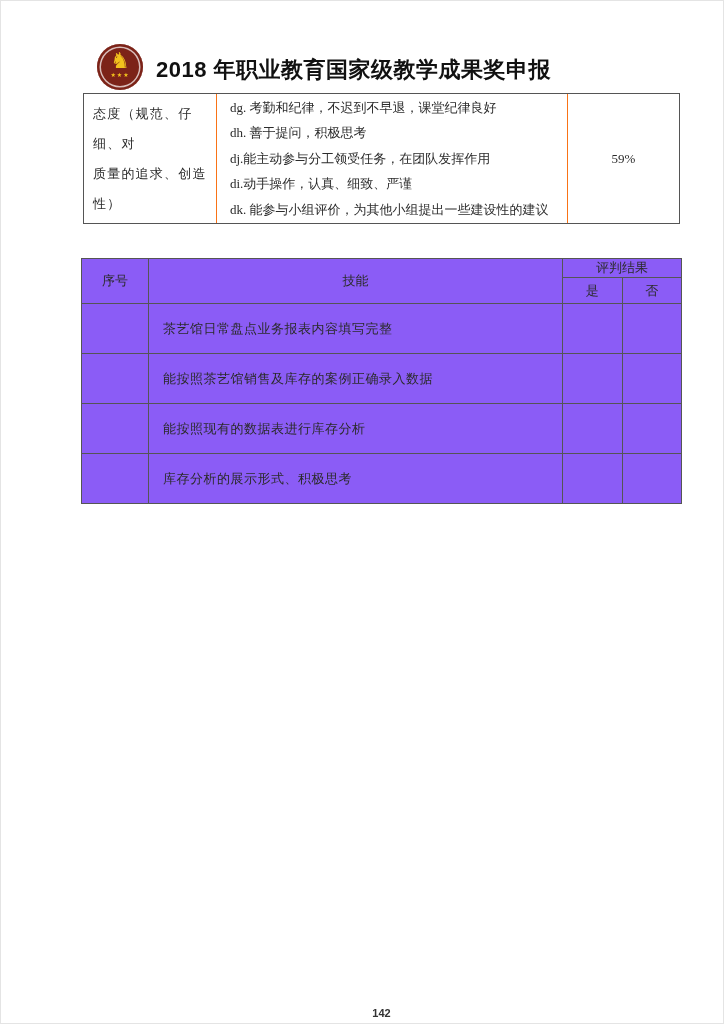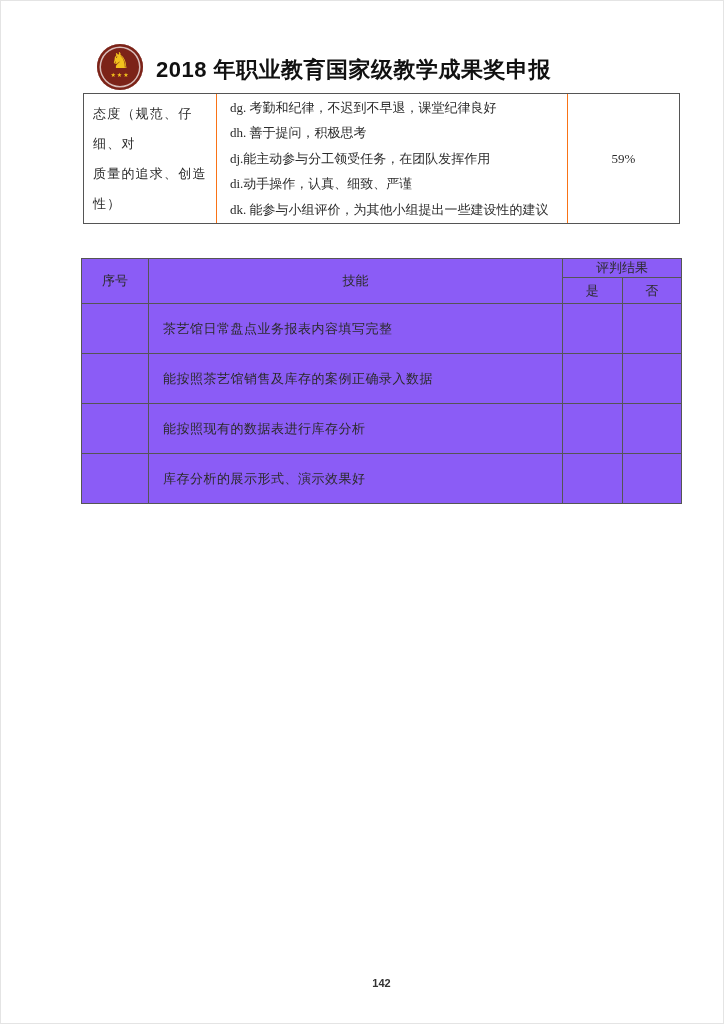--- a/index.html
+++ b/index.html
@@ -81,21 +81,21 @@
   .table2 .col-skill { width: 414px; }
   .table2 .col-yes { width: 60px; }
   .table2 .col-noopt { width: 131px; }
   .table2 .hdr-top { height: 27px; }
   .table2 .hdr-bottom { height: 26px; }
   .table2 .data-row td { height: 50px; }
   .table2 td.skill-cell { text-align: left; padding-left: 14px; letter-spacing: 0.5px; }
 
   
   .footer {
-    position: absolute; left: 80px; top: 976px; width: 601px;
+    position: absolute; left: 80px; top: 1006px; width: 601px;
     text-align: center;
     font-family: "Liberation Sans", sans-serif;
     font-weight: 700; font-size: 11px; color: #333;
   }
 </style>
 </head>
 <body>
 
 <div class="page">
 
@@ -146,21 +146,21 @@
       <td></td>
     </tr>
     <tr class="data-row">
       <td></td>
       <td class="skill-cell">能按照现有的数据表进行库存分析</td>
       <td></td>
       <td></td>
     </tr>
     <tr class="data-row">
       <td></td>
-      <td class="skill-cell">库存分析的展示形式、演示效果好</td>
+      <td class="skill-cell">库存分析的展示形式、积极思考</td>
       <td></td>
       <td></td>
     </tr>
   </tbody>
     </table>
 
   <div class="footer">142</div>
 
 </div>
 

